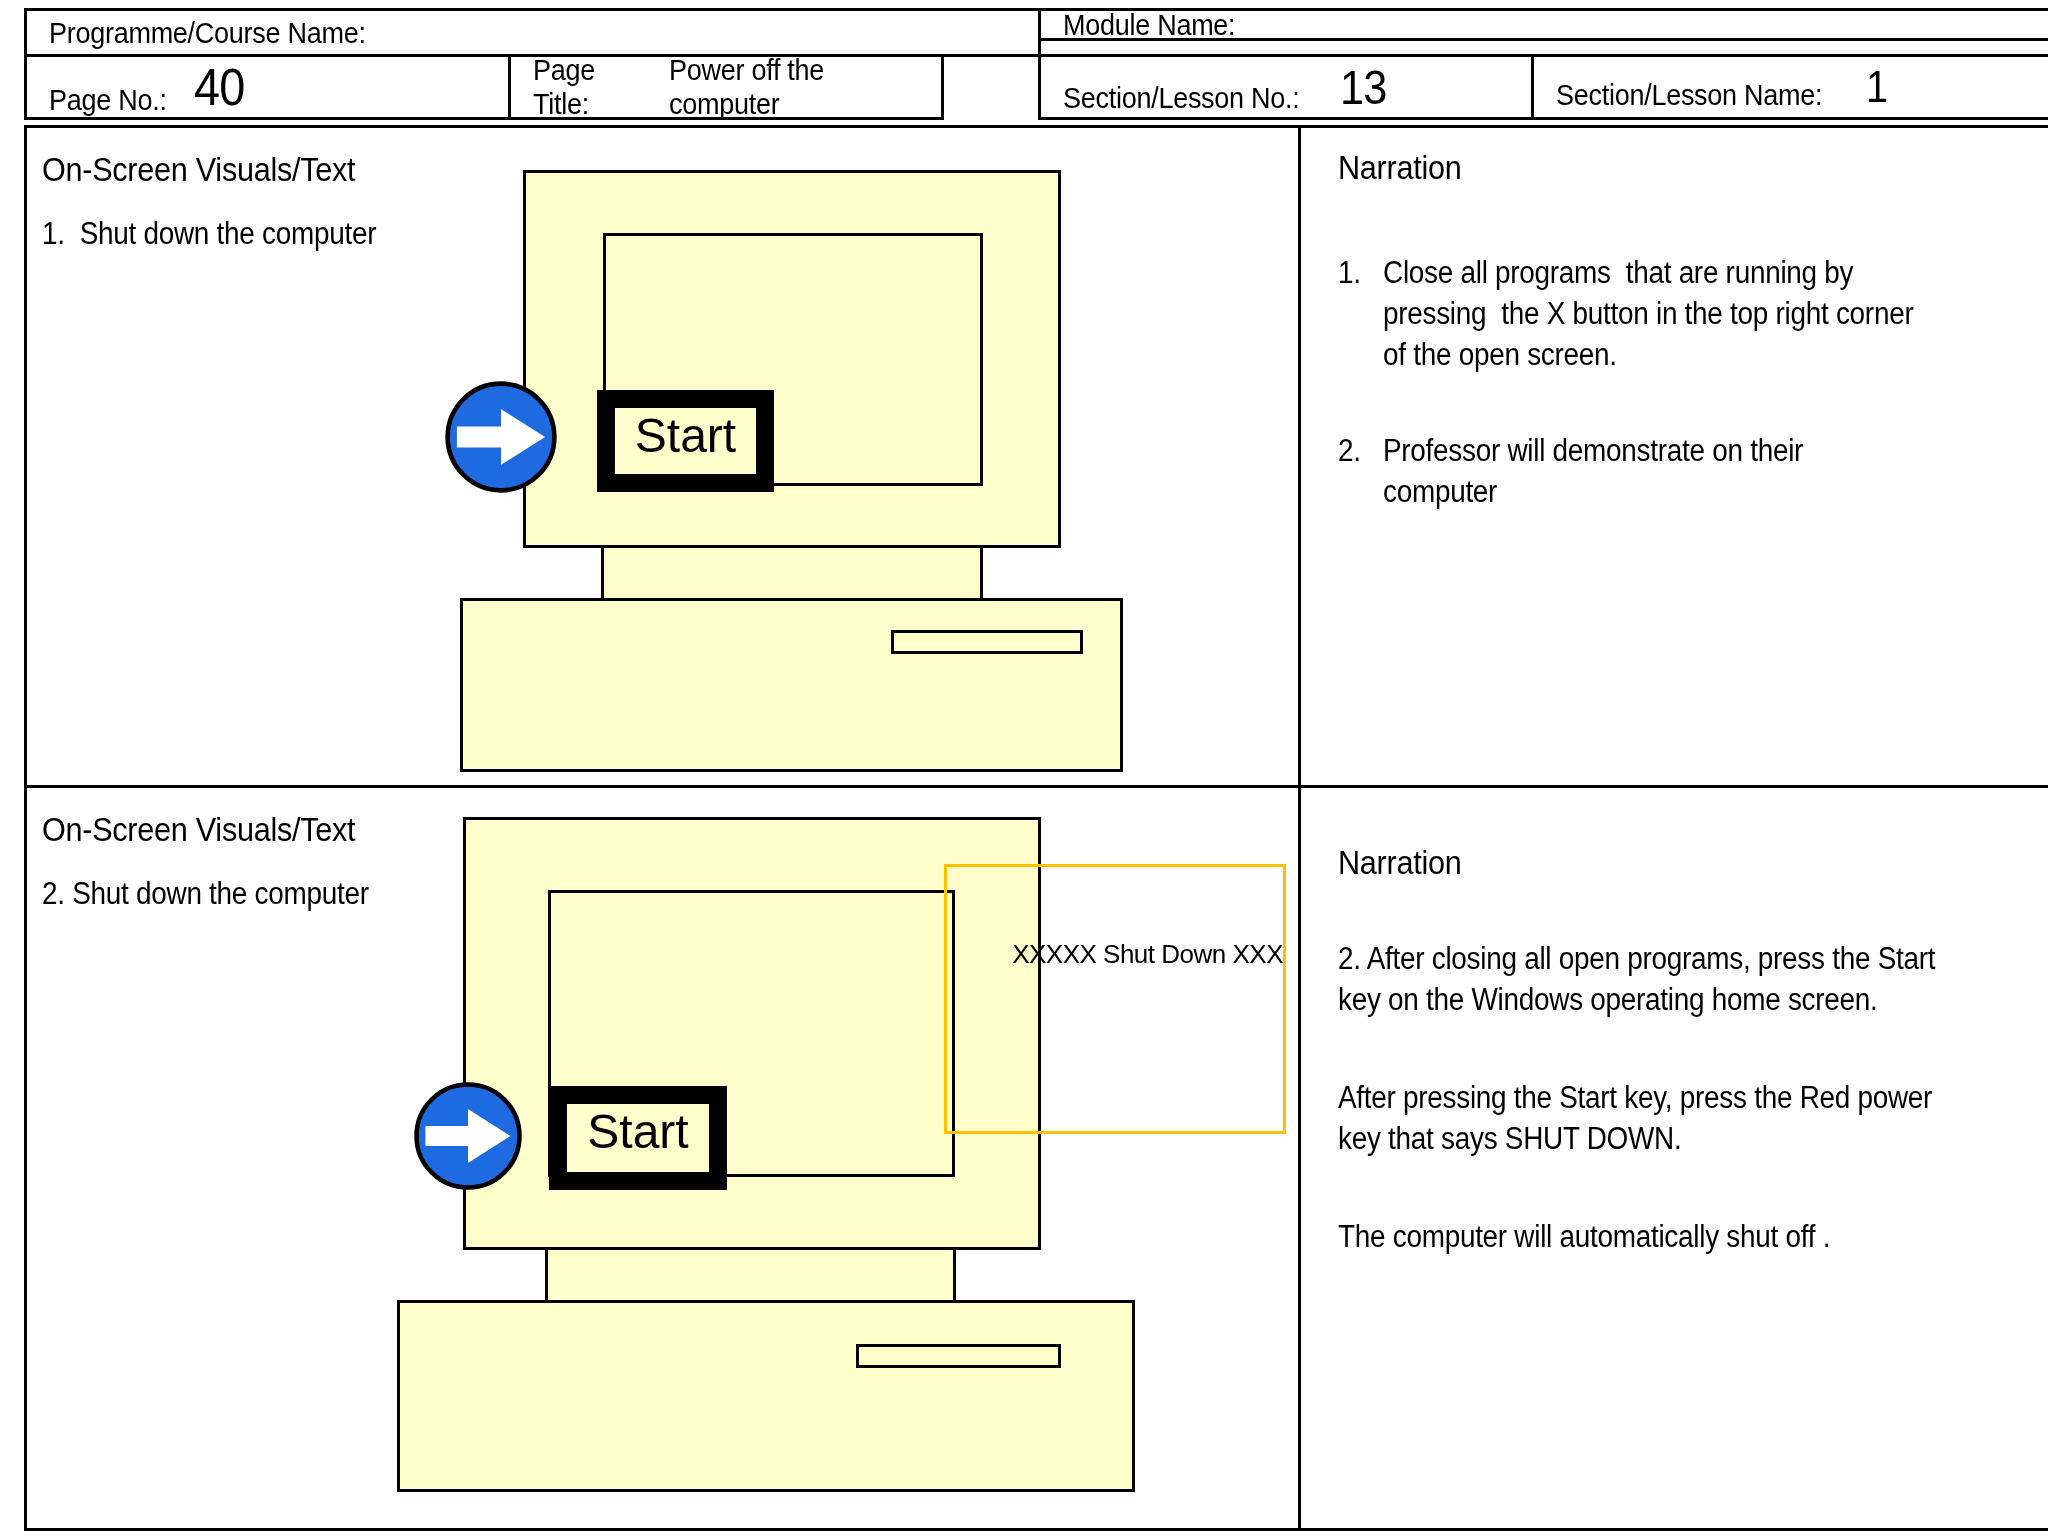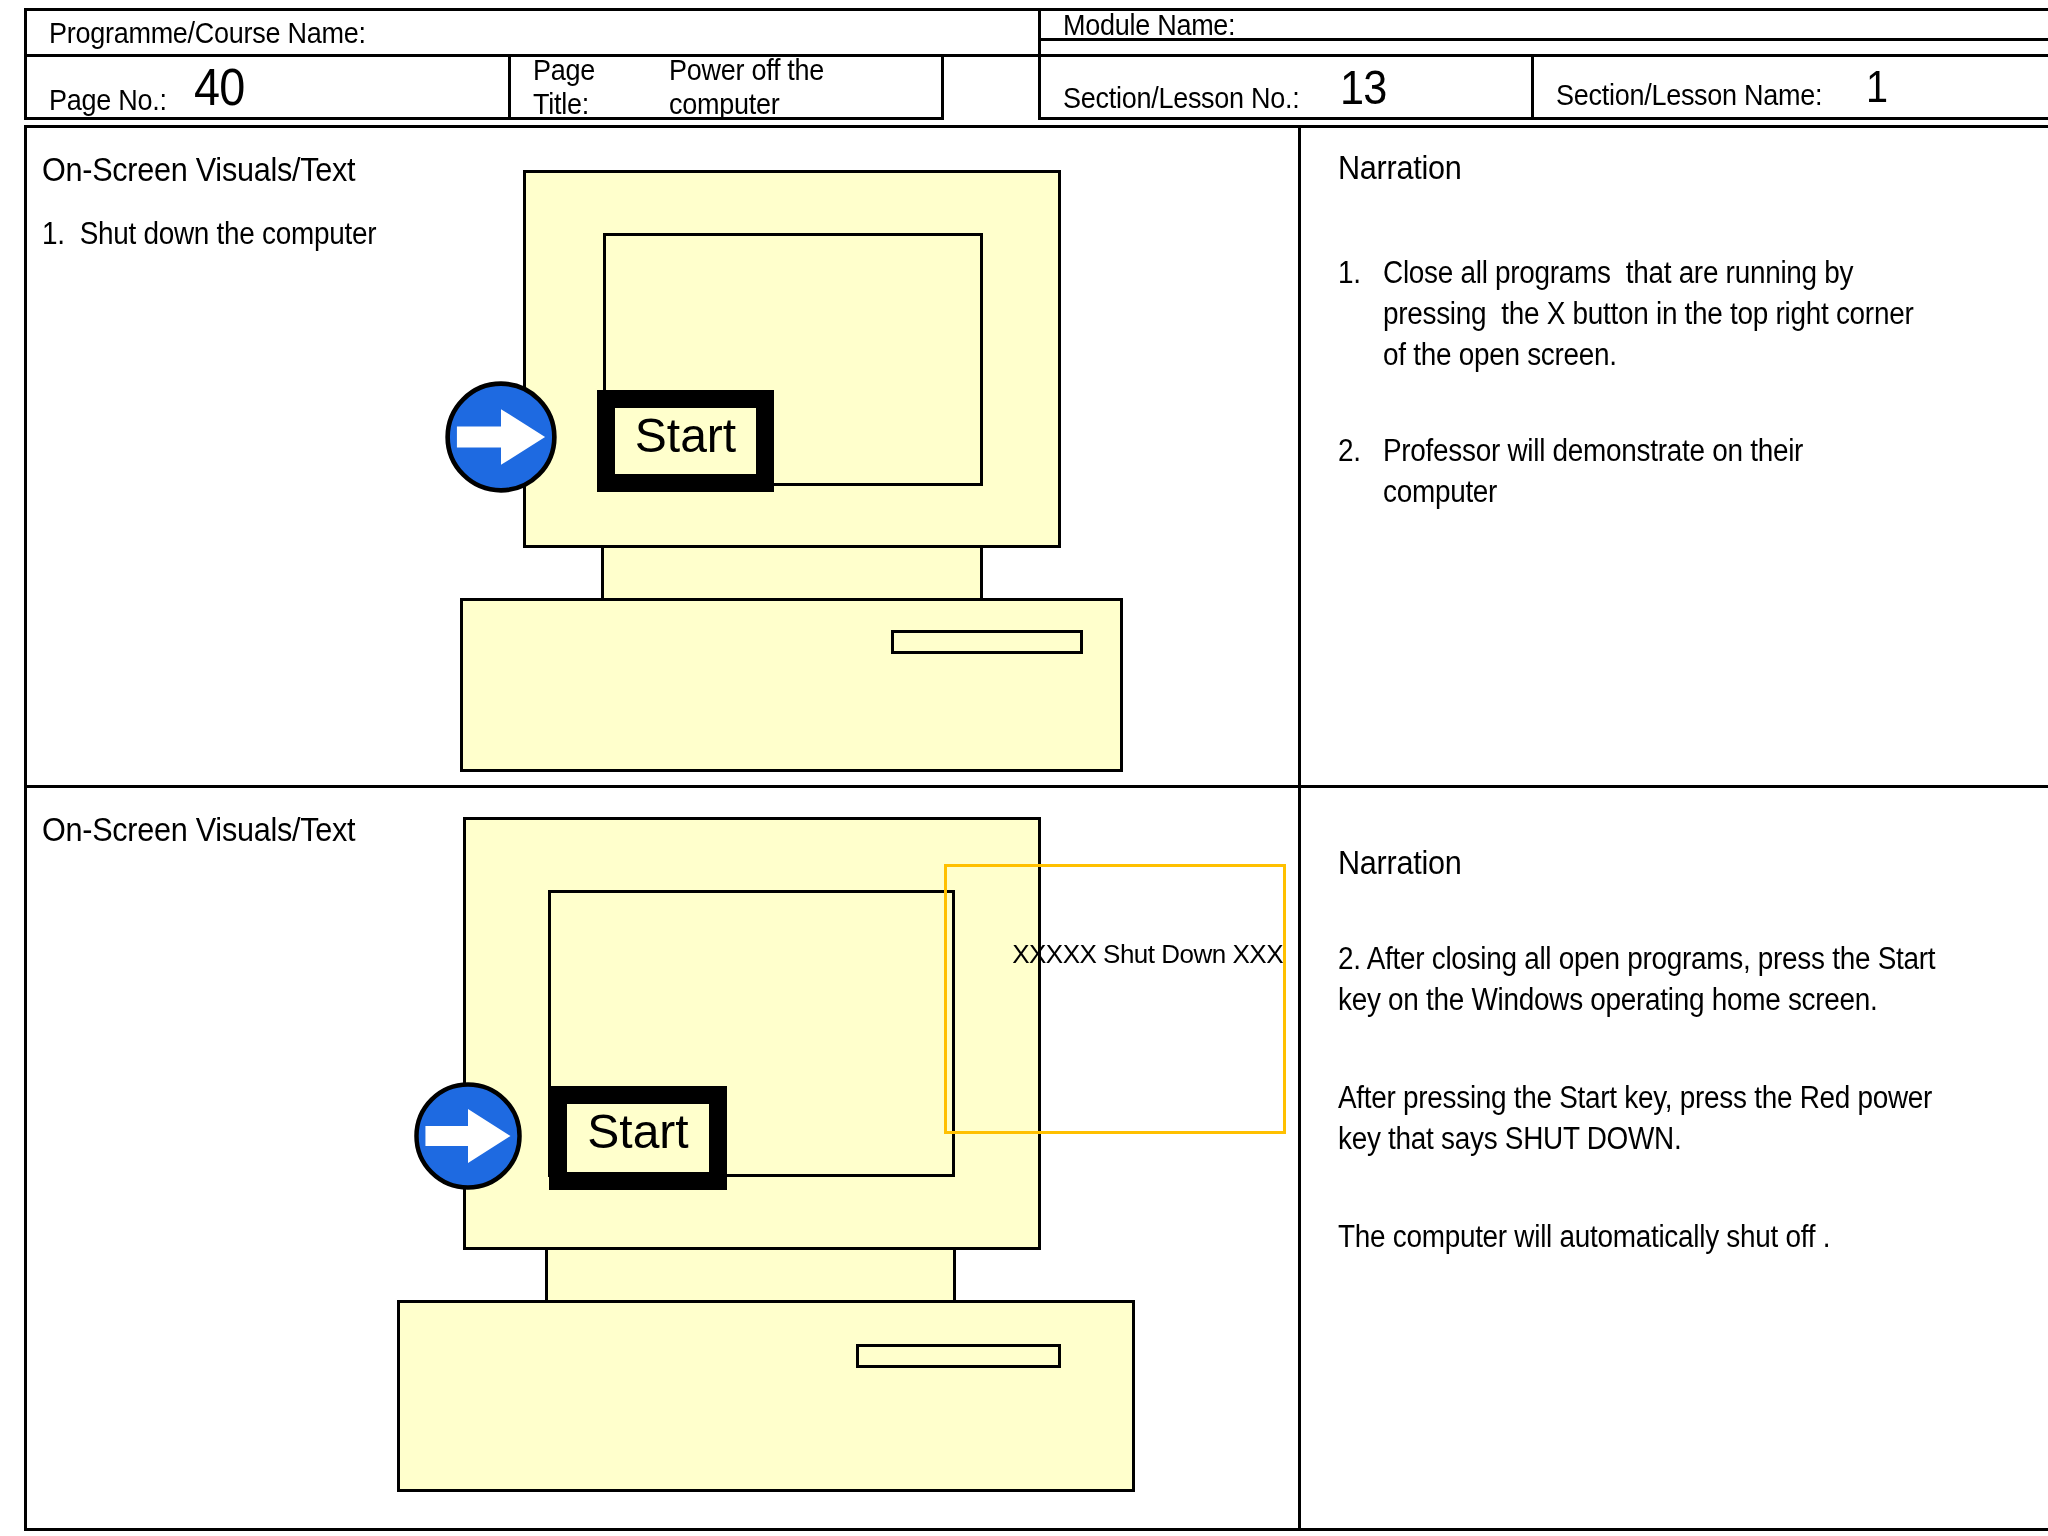--- a/index.html
+++ b/index.html
@@ -126,20 +126,23 @@
     <div class="narr-item">
       <div class="narr-num">2.</div>
       <div class="narr-text">Professor will demonstrate on their
 computer</div>
     </div>
   </div>
 
   <div class="abs heading" style="left:26px;top:810px;">
     <span class="ct">On-Screen Visuals/Text</span>
   </div>
+  <div class="abs caption" style="left:26px;top:876px;">
+    <span class="ct">2. Shut down the computer</span>
+  </div>
 
   <div class="neck" style="left:529px;top:1250px;width:411px;height:53px;"></div>
   <div class="ybox" style="left:381px;top:1300px;width:738px;height:192px;"></div>
   <div class="ybox" style="left:840px;top:1344px;width:205px;height:24px;"></div>
   <div class="ybox" style="left:447px;top:817px;width:578px;height:433px;"></div>
   <div class="screen" style="left:532px;top:890px;width:407px;height:287px;"></div>
   <div class="startbtn" style="left:533px;top:1086px;width:178px;height:104px;">
     <span>Start</span>
   </div>
   <svg class="arrowsign" style="left:396px;top:1080px;" width="112" height="112" viewBox="0 0 100 100">

